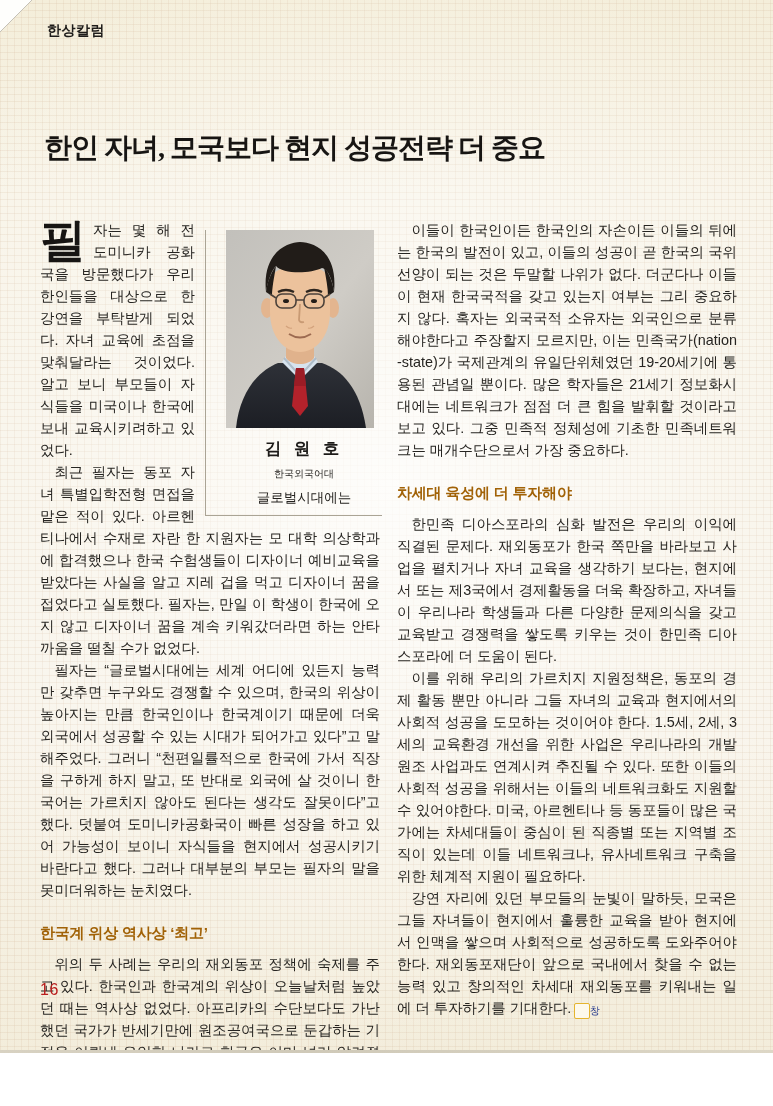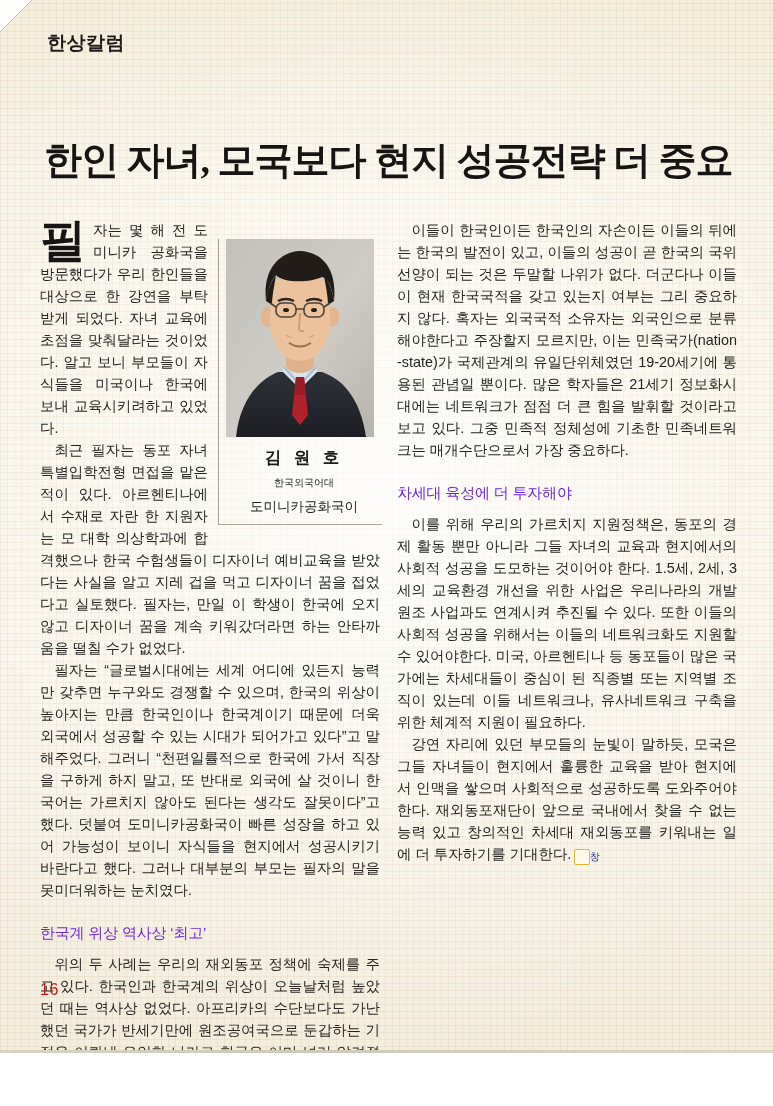--- a/index.html
+++ b/index.html
@@ -20,60 +20,60 @@
   }
   .paper-edge{position:absolute;left:0;top:1050px;width:773px;height:3px;background:linear-gradient(90deg,#d8d2c2,#cfc9b8 40%,#ddd7c6);}
   .page-corner{
     position:absolute;left:0;top:0;width:64px;height:64px;
     background:
       linear-gradient(135deg,#fefefc 0 22px, rgba(254,254,252,0) 23px),
       linear-gradient(135deg, transparent 21px, #a29c8e 21px 23px, transparent 23px);
   }
 
   .section-label{
-    position:absolute;left:47px;top:30px;
-    font-size:19px;font-weight:bold;color:#1e1c1a;letter-spacing:.5px;
+    position:absolute;left:47px;top:22px;
+    font-size:14px;font-weight:bold;color:#1e1c1a;letter-spacing:.5px;
   }
   .headline{
     position:absolute;left:44px;top:110px;width:695px;
     font-family:"Liberation Serif","DejaVu Serif",serif;
-    font-size:38px;font-weight:600;color:#171513;
+    font-size:28px;font-weight:600;color:#171513;
     letter-spacing:-1px;white-space:nowrap;
   }
 
   .columns{
     position:absolute;left:40px;top:219px;width:697px;
     display:flex;gap:17px;
     color:#262421;
   }
   .col{width:340px;font-size:14.4px;line-height:22px;text-align:justify;word-break:break-all;}
   .col p{margin:0;}
   .col p.indent{text-indent:1em;}
 
   
   .photo-box{
-    float:right;width:156px;margin:20px -2px 8px 10px;
+    float:right;width:156px;margin:11px -2px 8px 10px;
     border-left:1px solid #aaa495;border-bottom:1px solid #aaa495;
-    padding:0 0 6px 7px;
+    padding:0 0 6px 20px;
   }
   .photo-frame{width:148px;height:198px;display:block;background:#c9c7c2;}
   .caption{text-align:center;margin-top:9px;}
   .caption-name{font-size:16.5px;font-weight:bold;letter-spacing:4px;color:#1c1a18;}
   .caption-org{font-size:10px;margin-top:4px;color:#24221f;}
   .caption-title{font-size:13.5px;margin-top:2px;color:#24221f;}
 
   .dropcap{
     float:left;
     font-family:"Liberation Serif","DejaVu Serif",serif;
     font-size:46px;line-height:40px;font-weight:600;color:#171513;
     padding:2px 7px 0 0;
   }
 
   .subhead{
-    font-weight:normal;font-size:15px;color:#6d28d9;
+    font-weight:bold;font-size:15px;color:#a16207;
     margin:21px 0 9px 0 !important;text-indent:0 !important;letter-spacing:-.2px;
   }
 
   .endmark{
     display:inline-block;width:14px;height:14px;line-height:14px;
     font-size:10px;text-align:center;vertical-align:-1px;
     color:#2a3d8f;background:#fdf9ec;
     border:1.5px solid #e5b42e;border-radius:2px;margin-left:3px;
   }
 
@@ -143,34 +143,35 @@
         <ellipse cx="60" cy="71" rx="3" ry="2" fill="#241d18"></ellipse>
         <ellipse cx="88" cy="71" rx="3" ry="2" fill="#241d18"></ellipse>
 
         <path d="M74 74 L73 90 Q74 93 78 92" stroke="#c89a74" stroke-width="1.8" fill="none"></path>
         <path d="M63 104 Q74 111 85 104" stroke="#9c6a50" stroke-width="2" fill="none"></path>
         <path d="M60 96 Q63 99 66 98 M82 98 Q85 99 88 96" stroke="#d3a27c" stroke-width="1.2" fill="none"></path>
       </svg>
       <div class="caption">
         <div class="caption-name">김 원 호</div>
         <div class="caption-org">한국외국어대</div>
-        <div class="caption-title">도미니카공화국이</div>
+        <div class="caption-title">글로벌시대에는</div>
       </div>
     </div>
 
     <p><span class="dropcap">필</span><span>자는 몇 해 전 도미니카 공화국을 방문했다가 우리 한인들을 대상으로 한 강연을 부탁받게 되었다. 자녀 교육에 초점을 맞춰달라는 것이었다. 알고 보니 부모들이 자식들을 미국이나 한국에 보내 교육시키려하고 있었다.</span></p>
     <p class="indent">최근 필자는 동포 자녀 특별입학전형 면접을 맡은 적이 있다. 아르헨티나에서 수재로 자란 한 지원자는 모 대학 의상학과에 합격했으나 한국 수험생들이 디자이너 예비교육을 받았다는 사실을 알고 지레 겁을 먹고 디자이너 꿈을 접었다고 실토했다. 필자는, 만일 이 학생이 한국에 오지 않고 디자이너 꿈을 계속 키워갔더라면 하는 안타까움을 떨칠 수가 없었다.</p>
     <p class="indent">필자는 “글로벌시대에는 세계 어디에 있든지 능력만 갖추면 누구와도 경쟁할 수 있으며, 한국의 위상이 높아지는 만큼 한국인이나 한국계이기 때문에 더욱 외국에서 성공할 수 있는 시대가 되어가고 있다”고 말해주었다. 그러니 “천편일률적으로 한국에 가서 직장을 구하게 하지 말고, 또 반대로 외국에 살 것이니 한국어는 가르치지 않아도 된다는 생각도 잘못이다”고 했다. 덧붙여 도미니카공화국이 빠른 성장을 하고 있어 가능성이 보이니 자식들을 현지에서 성공시키기 바란다고 했다. 그러나 대부분의 부모는 필자의 말을 못미더워하는 눈치였다.</p>
     <p class="subhead">한국계 위상 역사상 ‘최고’</p>
     <p class="indent">위의 두 사례는 우리의 재외동포 정책에 숙제를 주고 있다. 한국인과 한국계의 위상이 오늘날처럼 높았던 때는 역사상 없었다. 아프리카의 수단보다도 가난했던 국가가 반세기만에 원조공여국으로 둔갑하는 기적을 이뤄낸 유일한 나라로 한국은 이미 널리 알려졌다. 세계 최고의 정치기구인 유엔과, 세계최대의 개발은행인</p>
   </div>
 
   <div class="col">
     <p class="indent">이들이 한국인이든 한국인의 자손이든 이들의 뒤에는 한국의 발전이 있고, 이들의 성공이 곧 한국의 국위선양이 되는 것은 두말할 나위가 없다. 더군다나 이들이 현재 한국국적을 갖고 있는지 여부는 그리 중요하지 않다. 혹자는 외국국적 소유자는 외국인으로 분류해야한다고 주장할지 모르지만, 이는 민족국가(nation-state)가 국제관계의 유일단위체였던 19-20세기에 통용된 관념일 뿐이다. 많은 학자들은 21세기 정보화시대에는 네트워크가 점점 더 큰 힘을 발휘할 것이라고 보고 있다. 그중 민족적 정체성에 기초한 민족네트워크는 매개수단으로서 가장 중요하다.</p>
     <p class="subhead">차세대 육성에 더 투자해야</p>
+    <p class="indent">한민족 디아스포라의 심화 발전은 우리의 이익에 직결된 문제다. 재외동포가 한국 쪽만을 바라보고 사업을 펼치거나 자녀 교육을 생각하기 보다는, 현지에서 또는 제3국에서 경제활동을 더욱 확장하고, 자녀들이 우리나라 학생들과 다른 다양한 문제의식을 갖고 교육받고 경쟁력을 쌓도록 키우는 것이 한민족 디아스포라에 더 도움이 된다.</p>
     <p class="indent">이를 위해 우리의 가르치지 지원정책은, 동포의 경제 활동 뿐만 아니라 그들 자녀의 교육과 현지에서의 사회적 성공을 도모하는 것이어야 한다. 1.5세, 2세, 3세의 교육환경 개선을 위한 사업은 우리나라의 개발원조 사업과도 연계시켜 추진될 수 있다. 또한 이들의 사회적 성공을 위해서는 이들의 네트워크화도 지원할 수 있어야한다. 미국, 아르헨티나 등 동포들이 많은 국가에는 차세대들이 중심이 된 직종별 또는 지역별 조직이 있는데 이들 네트워크나, 유사네트워크 구축을 위한 체계적 지원이 필요하다.</p>
     <p class="indent"><span>강연 자리에 있던 부모들의 눈빛이 말하듯, 모국은 그들 자녀들이 현지에서 훌륭한 교육을 받아 현지에서 인맥을 쌓으며 사회적으로 성공하도록 도와주어야한다. 재외동포재단이 앞으로 국내에서 찾을 수 없는 능력 있고 창의적인 차세대 재외동포를 키워내는 일에 더 투자하기를 기대한다.</span><span class="endmark">창</span></p>
   </div>
 </div>
 
 <div class="page-number">16</div>
 
 <div class="paper-edge"></div>
 <div class="bottom-strip"></div>
 

